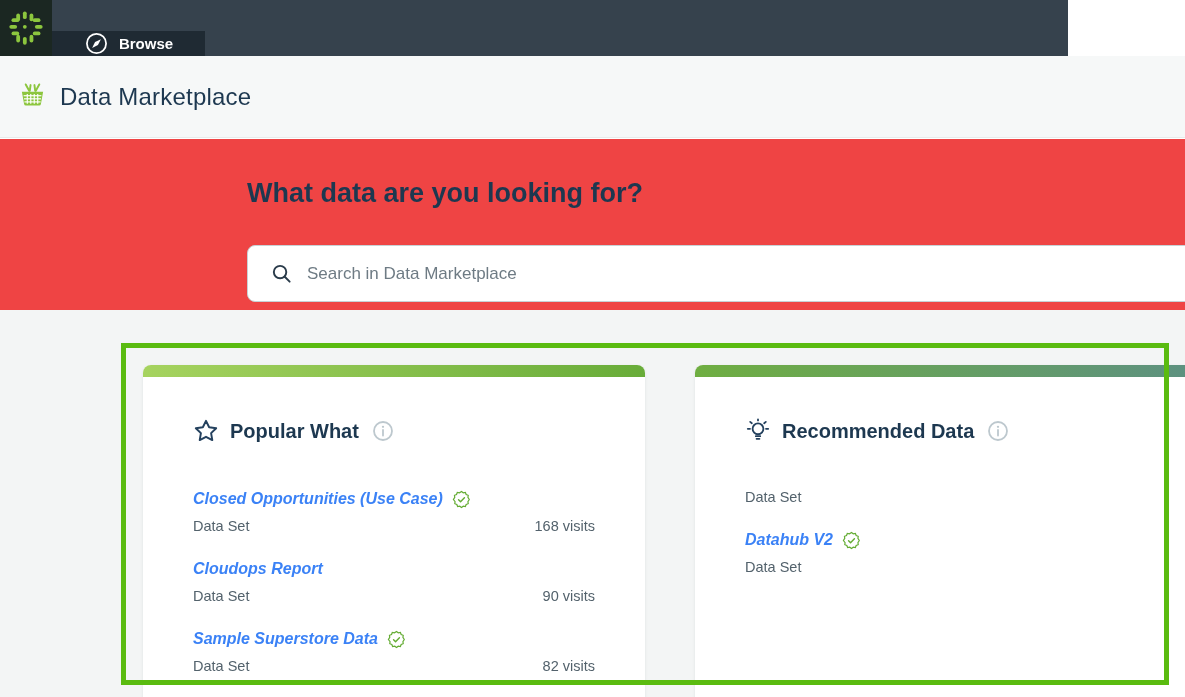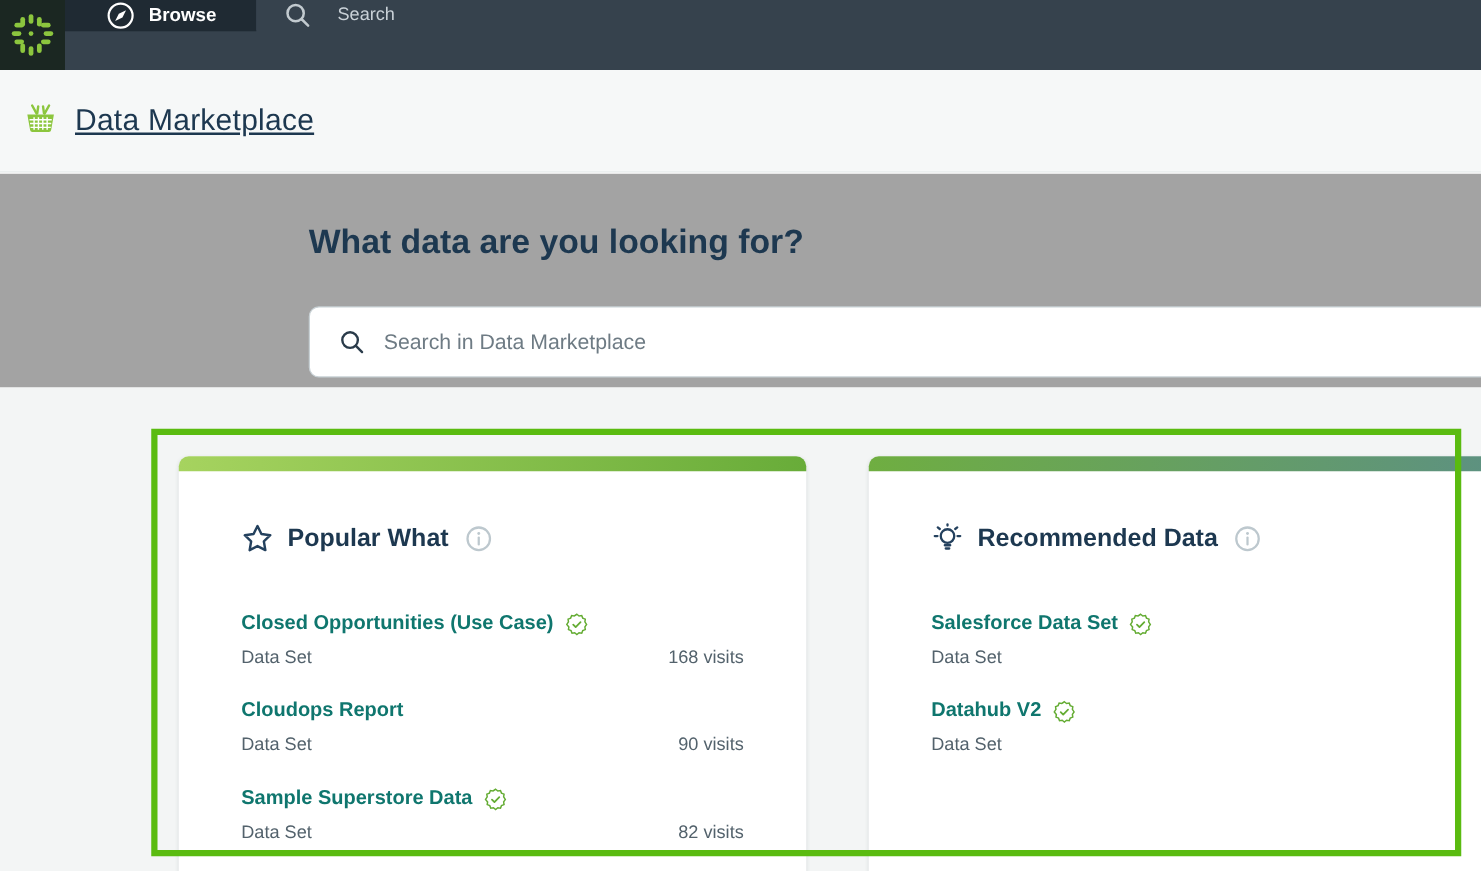--- a/index.html
+++ b/index.html
@@ -3,40 +3,40 @@
 <meta charset="utf-8">
 <style>
   * { margin:0; padding:0; box-sizing:border-box; }
   html,body { width:1185px; height:697px; }
   body {
     font-family:"Liberation Sans","DejaVu Sans",sans-serif;
     position:relative; overflow:hidden; background:#ffffff;
   }
 
   
-  .navbar { position:absolute; left:0; top:0; width:1185px; height:56px;
-    background:#36424d; display:flex; align-items:flex-start; }
+  .navbar { position:absolute; left:0; top:0; width:1068px; height:56px;
+    background:#36424d; display:flex; align-items:flex-end; }
   .logo-tile { width:52px; height:56px; background:#1b2722;
     display:flex; align-items:center; justify-content:center; cursor:pointer; }
   .nav-browse { width:153px; background:#1f2a33; display:flex; align-items:center;
     justify-content:center; gap:10px; cursor:pointer; }
   .nav-browse-label { color:#ffffff; font-size:15px; font-weight:700; }
   .nav-search { flex:1; background:#36424d; display:flex; align-items:center;
     padding-left:21px; gap:20px; cursor:text; }
   .nav-search-label { color:#c9d1d7; font-size:14.5px; }
 
   
   .page-header { position:absolute; left:0; top:56px; width:1185px; height:82px;
     background:#f6f8f8; border-bottom:1px solid #e7ebeb;
     display:flex; align-items:center; padding-left:17px; }
   .page-title { color:#1d3850; font-size:24px; font-weight:500; margin-left:12px;
-    letter-spacing:.2px;text-decoration:underline; }
-
-  
-  .hero { position:absolute; left:0; top:139px; width:1185px; height:171px; background:#a3a3a3; }
+    letter-spacing:.2px; }
+
+  
+  .hero { position:absolute; left:0; top:139px; width:1185px; height:171px; background:#ef4444; }
   .hero-heading { position:absolute; left:247px; top:39px; color:#1d3850;
     font-size:27px; font-weight:700; }
   .hero-search { position:absolute; left:247px; top:106px; width:948px; height:57px;
     background:#ffffff; border:1px solid #c8d1d5; border-radius:8px;
     display:flex; align-items:center; padding-left:22px; gap:14px; }
   .hero-search input { border:none; outline:none; flex:1; font-size:17px;
     color:#1d3850; font-family:inherit; background:transparent; }
   .hero-search input::placeholder { color:#6e7b84; opacity:1; }
 
   
@@ -49,21 +49,21 @@
   .card-topbar { height:12px; border-radius:8px 8px 0 0; }
   .card-popular .card-topbar { background:linear-gradient(90deg,#a6d35f,#68ac39); }
   .card-recommended .card-topbar { background:linear-gradient(90deg,#6fae41,#5d9181); }
   .card-body { padding:41px 50px 0 50px; }
   .card-header { display:flex; align-items:center; gap:11px; }
   .card-title { color:#1d3850; font-size:20px; font-weight:700; }
   .info-icon { margin-left:2px; display:flex; cursor:pointer; }
   .card-list { margin-top:44px; }
   .card-item { margin-bottom:22px; }
   .item-title-row { display:flex; align-items:center; gap:9px; }
-  .item-name { color:#0f766e; font-size:16px; font-weight:700; line-height:22px; cursor:pointer; }
+  .item-name { color:#3b82f6; font-size:16px; font-weight:700; line-height:22px; cursor:pointer;font-style:italic; }
   .item-sub-row { display:flex; justify-content:space-between; margin-top:7px; }
   .item-type, .item-visits { color:#53626c; font-size:14.5px; line-height:19px; }
 
   
   .annotation-rect { position:absolute; left:121px; top:343px; width:1048px; height:342px;
     border:5px solid #5abb10; z-index:20; pointer-events:none; }
 
   .icon { display:flex; }
 </style>
 </head>
@@ -93,29 +93,20 @@
   <div class="nav-browse">
     <span class="icon">
       <svg width="25" height="25" viewBox="0 0 24 24" fill="none">
         <circle cx="12" cy="12" r="9.2" stroke="#ffffff" stroke-width="1.7"></circle>
         <polygon points="16.2,7.8 13.4,13.4 7.8,16.2 10.6,10.6" fill="#ffffff"></polygon>
       </svg>
     </span>
     <span class="nav-browse-label">Browse</span>
   </div>
 
-  <div class="nav-search">
-    <span class="icon">
-      <svg width="24" height="24" viewBox="0 0 24 24" fill="none" stroke="#c2cacf" stroke-width="2" stroke-linecap="round">
-        <circle cx="10.5" cy="10.5" r="6.5"></circle>
-        <line x1="15.4" y1="15.4" x2="20.5" y2="20.5"></line>
-      </svg>
-    </span>
-    <span class="nav-search-label">Search</span>
-  </div>
 </div>
 
 <div class="page-header">
   <span class="icon">
     <svg width="31" height="29" viewBox="0 0 32 30" fill="none">
       <g stroke="#8cc63e" stroke-width="2" stroke-linecap="round">
         <line x1="9" y1="2.5" x2="12.6" y2="9"></line>
         <line x1="14" y1="3.2" x2="13.2" y2="9"></line>
         <line x1="23" y1="2.5" x2="19.4" y2="9"></line>
         <line x1="18" y1="3.2" x2="18.8" y2="9"></line>
@@ -237,29 +228,20 @@
             <circle cx="11" cy="11" r="9" stroke="#bdc8ce" stroke-width="1.8"></circle>
             <line x1="11" y1="10" x2="11" y2="15.5" stroke="#bdc8ce" stroke-width="1.8" stroke-linecap="round"></line>
             <circle cx="11" cy="6.8" r="1.15" fill="#bdc8ce"></circle>
           </svg>
         </span>
       </div>
 
       <div class="card-list">
 
         <div class="card-item">
-          <div class="item-title-row">
-            <span class="item-name">Salesforce Data Set</span>
-            <span class="icon">
-              <svg width="19" height="19" viewBox="0 0 24 24" fill="none" stroke="#64ac33" stroke-width="1.5">
-                <path d="M12 1.8l2.2 1.7 2.7-.4 1 2.6 2.6 1-.4 2.7 1.7 2.6-1.7 2.6.4 2.7-2.6 1-1 2.6-2.7-.4-2.2 1.7-2.2-1.7-2.7.4-1-2.6-2.6-1 .4-2.7L1.8 12l1.7-2.6-.4-2.7 2.6-1 1-2.6 2.7.4z"></path>
-                <path d="M8.3 12.2l2.5 2.5 4.9-4.9" stroke-width="1.8" stroke-linecap="round" stroke-linejoin="round"></path>
-              </svg>
-            </span>
-          </div>
           <div class="item-sub-row">
             <span class="item-type">Data Set</span>
           </div>
         </div>
 
         <div class="card-item">
           <div class="item-title-row">
             <span class="item-name">Datahub V2</span>
             <span class="icon">
               <svg width="19" height="19" viewBox="0 0 24 24" fill="none" stroke="#64ac33" stroke-width="1.5">

